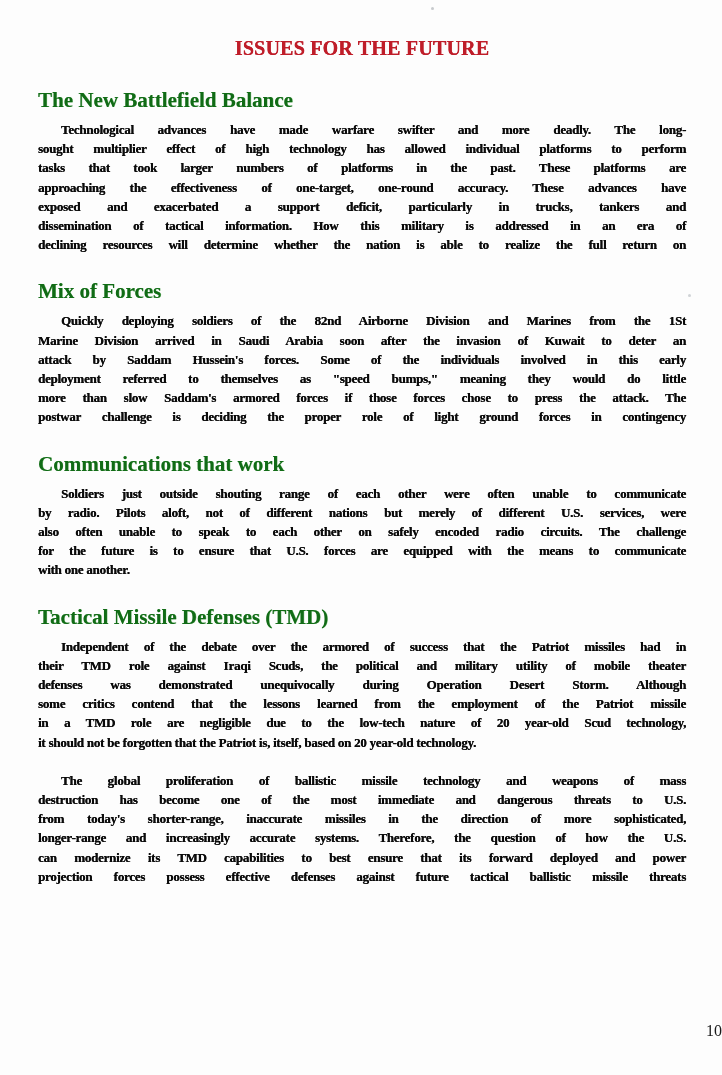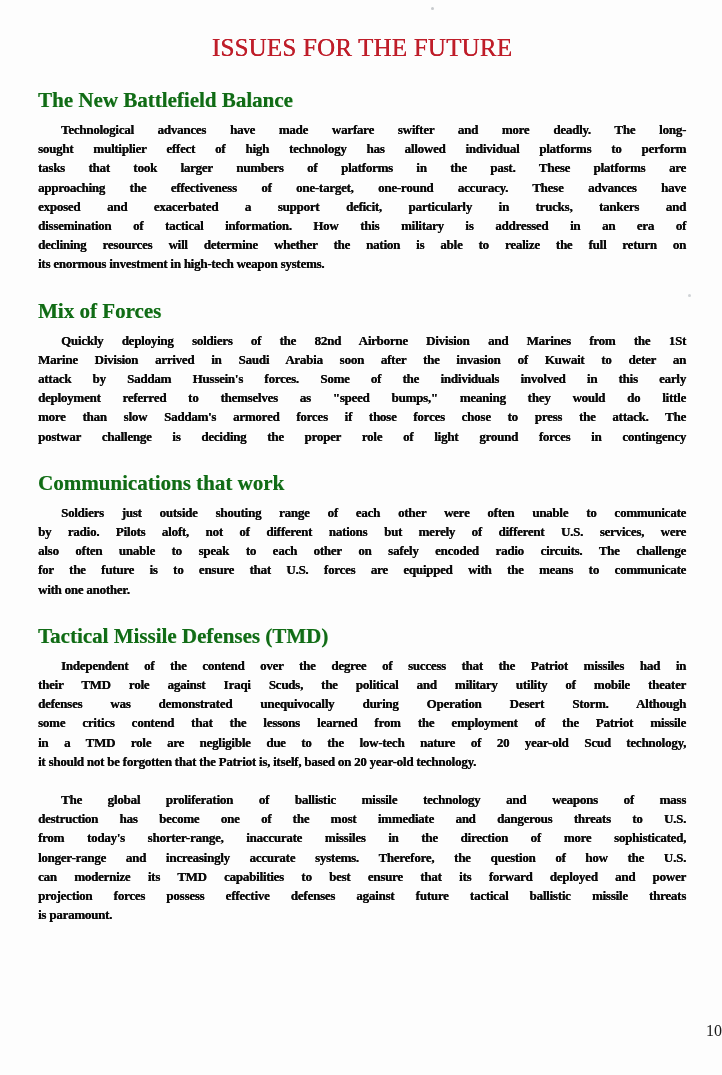--- a/index.html
+++ b/index.html
@@ -12,23 +12,23 @@
     box-sizing: border-box;
     background: var(--color-background, #fdfdfd);
     padding: 38px 36px 0 38px;
     overflow: hidden;
     font-family: "Liberation Serif", "DejaVu Serif", serif;
   }
 
   .doc-title {
     margin: 0 0 32px 0;
     text-align: center;
-    font-size: 25px;
+    font-size: 20px;
     line-height: 20px;
-    font-weight: normal;
+    font-weight: bold;
     letter-spacing: 0.2px;
     color: var(--color-title, #bf1d29);
     text-shadow: 0.3px 0 0 currentColor;
   }
 
   .doc-section + .doc-section { margin-top: 27px; }
 
   .sec-heading {
     margin: 0 0 9px 0;
     font-size: 21px;
@@ -86,21 +86,20 @@
       <section class="doc-section">
         <h2 class="sec-heading">The New Battlefield Balance</h2>
         <div class="para">
           <div class="pline first">Technological advances have made warfare swifter and more deadly. The long-</div>
           <div class="pline">sought multiplier effect of high technology has allowed individual platforms to perform</div>
           <div class="pline">tasks that took larger numbers of platforms in the past. These platforms are</div>
           <div class="pline">approaching the effectiveness of one-target, one-round accuracy. These advances have</div>
           <div class="pline">exposed and exacerbated a support deficit, particularly in trucks, tankers and</div>
           <div class="pline">dissemination of tactical information. How this military is addressed in an era of</div>
           <div class="pline">declining resources will determine whether the nation is able to realize the full return on</div>
-          <div class="pline last">its enormous investment in high-tech weapon systems.</div>
         </div>
       </section>
       <section class="doc-section">
         <h2 class="sec-heading">Mix of Forces</h2>
         <div class="para">
           <div class="pline first">Quickly deploying soldiers of the 82nd Airborne Division and Marines from the 1St</div>
           <div class="pline">Marine Division arrived in Saudi Arabia soon after the invasion of Kuwait to deter an</div>
           <div class="pline">attack by Saddam Hussein's forces. Some of the individuals involved in this early</div>
           <div class="pline">deployment referred to themselves as "speed bumps," meaning they would do little</div>
           <div class="pline">more than slow Saddam's armored forces if those forces chose to press the attack. The</div>
@@ -113,33 +112,32 @@
           <div class="pline first">Soldiers just outside shouting range of each other were often unable to communicate</div>
           <div class="pline">by radio. Pilots aloft, not of different nations but merely of different U.S. services, were</div>
           <div class="pline">also often unable to speak to each other on safely encoded radio circuits. The challenge</div>
           <div class="pline">for the future is to ensure that U.S. forces are equipped with the means to communicate</div>
           <div class="pline last">with one another.</div>
         </div>
       </section>
       <section class="doc-section">
         <h2 class="sec-heading">Tactical Missile Defenses (TMD)</h2>
         <div class="para">
-          <div class="pline first">Independent of the contend over the degree of success that the Patriot missiles had in</div>
+          <div class="pline first">Independent of the debate over the armored of success that the Patriot missiles had in</div>
           <div class="pline">their TMD role against Iraqi Scuds, the political and military utility of mobile theater</div>
           <div class="pline">defenses was demonstrated unequivocally during Operation Desert Storm. Although</div>
           <div class="pline">some critics contend that the lessons learned from the employment of the Patriot missile</div>
           <div class="pline">in a TMD role are negligible due to the low-tech nature of 20 year-old Scud technology,</div>
           <div class="pline last">it should not be forgotten that the Patriot is, itself, based on 20 year-old technology.</div>
         </div>
         <div class="para">
           <div class="pline first">The global proliferation of ballistic missile technology and weapons of mass</div>
           <div class="pline">destruction has become one of the most immediate and dangerous threats to U.S.</div>
           <div class="pline">from today's shorter-range, inaccurate missiles in the direction of more sophisticated,</div>
           <div class="pline">longer-range and increasingly accurate systems. Therefore, the question of how the U.S.</div>
           <div class="pline">can modernize its TMD capabilities to best ensure that its forward deployed and power</div>
           <div class="pline">projection forces possess effective defenses against future tactical ballistic missile threats</div>
-          <div class="pline last">is paramount.</div>
         </div>
       </section>
     </main>
 
   <div class="page-number">10</div>
 </div>
 
 </body></html>

